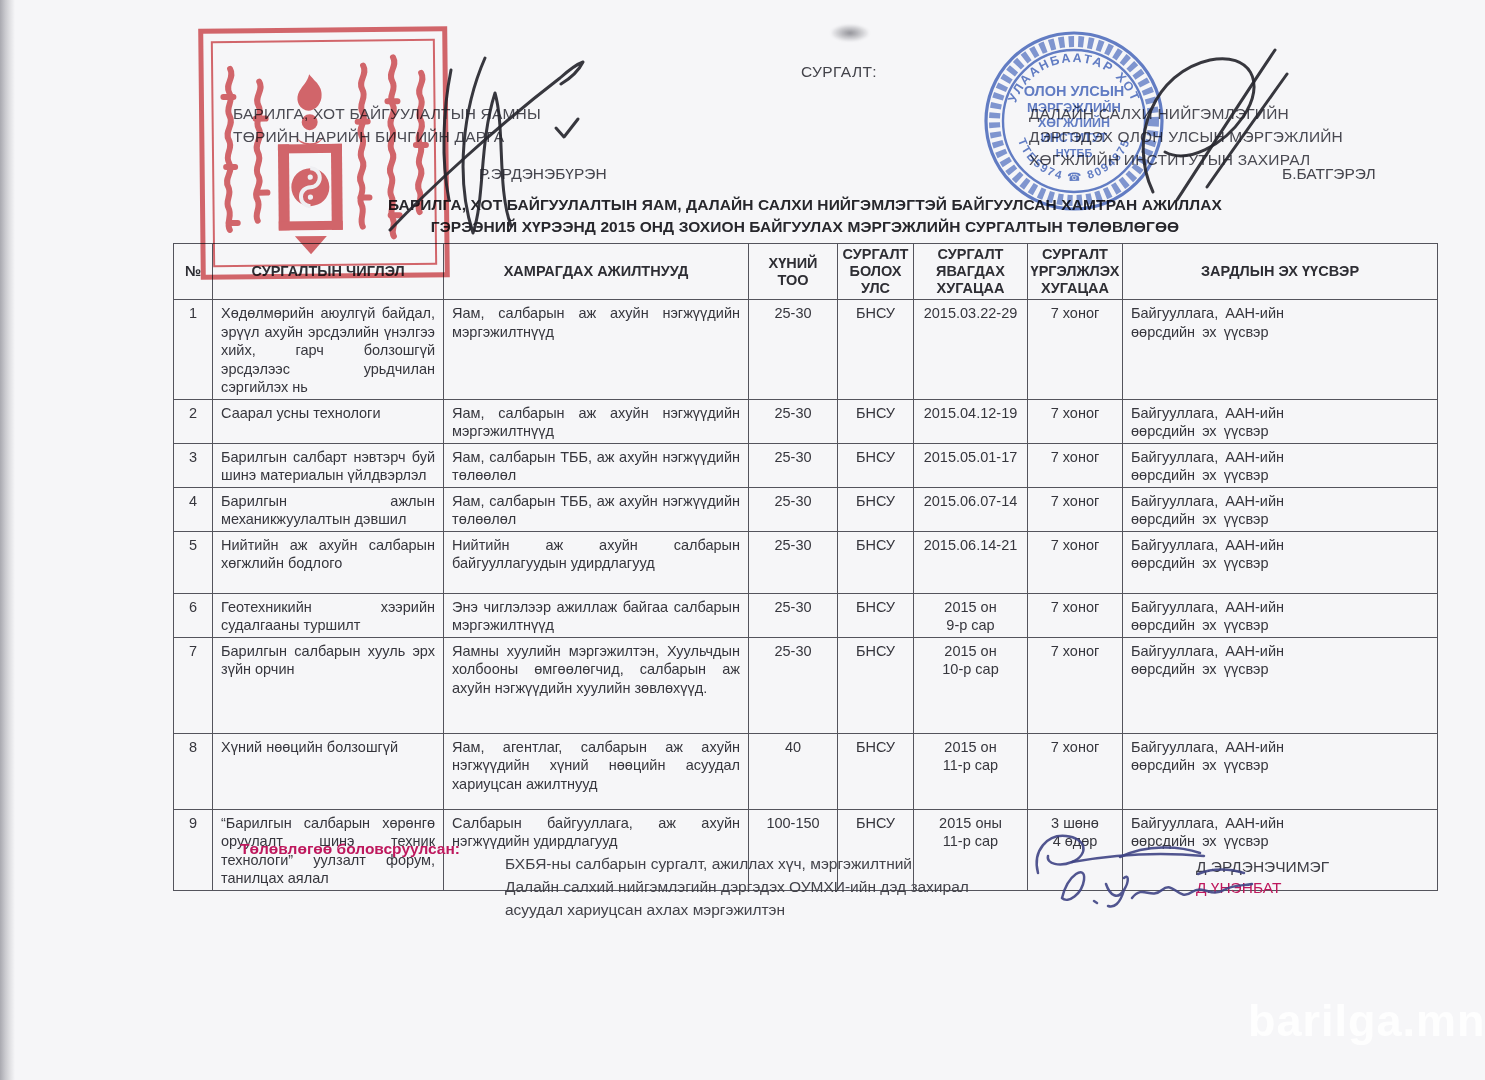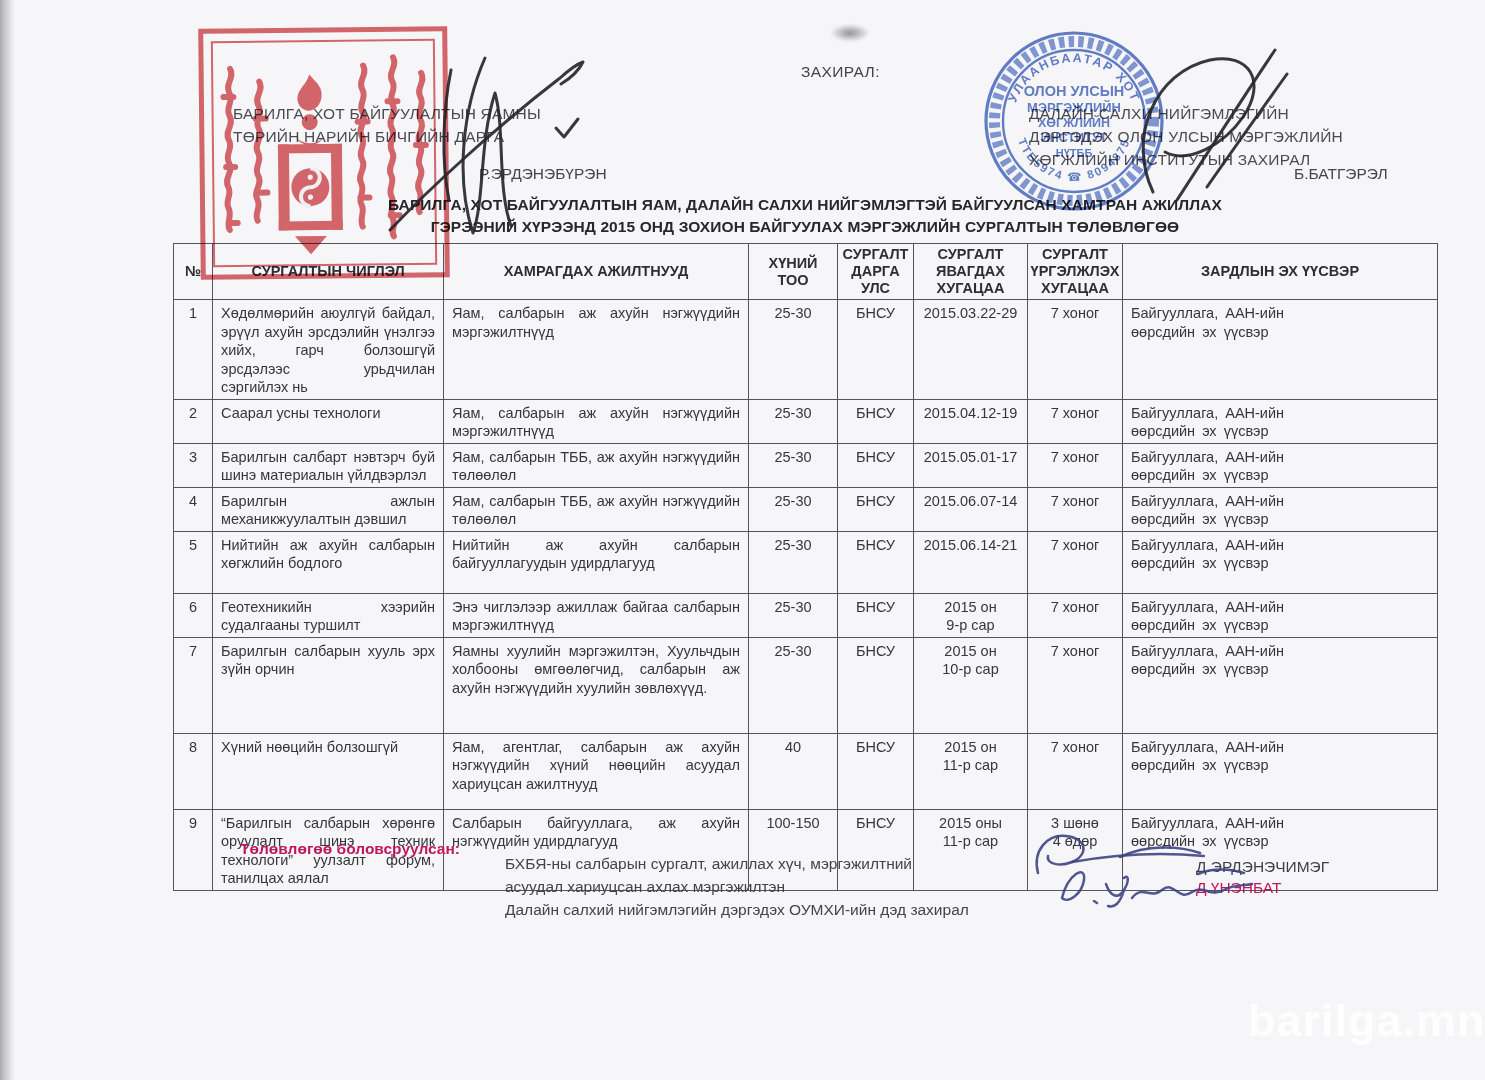--- a/index.html
+++ b/index.html
@@ -16,21 +16,21 @@
   .smudge {
     position:absolute; left:830px; top:24px; width:40px; height:18px; border-radius:50%;
     background:radial-gradient(ellipse at center, rgba(60,60,70,.55), rgba(60,60,70,0) 70%);
     filter:blur(1px);
   }
   .approve { position:absolute; left:801px; top:63px; font-size:15.5px; color:#43434a; letter-spacing:.4px; }
 
   .org-left  { position:absolute; left:233px; top:102px; font-size:15.5px; line-height:23px; font-weight:500; color:#4a4a52; letter-spacing:.2px; }
   .name-left { position:absolute; left:479px; top:165px; font-size:15.5px; font-weight:500; color:#45454d; }
   .org-right { position:absolute; left:1029px; top:102px; font-size:15.5px; line-height:23px; font-weight:500; color:#4a4a52; letter-spacing:.2px; }
-  .name-right{ position:absolute; left:1282px; top:165px; font-size:15.5px; font-weight:500; color:#45454d;margin-left:12px; }
+  .name-right{ position:absolute; left:1282px; top:165px; font-size:15.5px; font-weight:500; color:#45454d; }
 
   .title { position:absolute; left:173px; top:194px; width:1264px; text-align:center;
            font-size:15.5px; font-weight:700; line-height:22px; color:#27272c; letter-spacing:.1px; }
 
   table.plan { position:absolute; left:173px; top:243px; width:1264px;
                border-collapse:collapse; table-layout:fixed; font-size:14.5px; color:#36363d; }
   .plan th, .plan td { border:1.6px solid #54545c; }
   .plan th { font-weight:700; text-align:center; vertical-align:middle; padding:2px 2px; line-height:17px; font-size:14.5px; color:#2e2e34; }
   .plan thead tr { height:55px; }
   .plan td { vertical-align:top; padding:4px 8px 2px 8px; line-height:18.5px; }
@@ -68,21 +68,21 @@
   .watermark { position:absolute; left:1248px; top:995px; font-size:45px; font-weight:700;
                color:#ffffff; opacity:.9; letter-spacing:1px; }
 </style>
 </head>
 <body>
 
 <div class="page">
   <div class="scan-edge"></div>
   <div class="smudge"></div>
 
-  <div class="approve">ЗАХИРАЛ:</div>
+  <div class="approve">СУРГАЛТ:</div>
 
   <div class="org-left">
     <div>БАРИЛГА, ХОТ БАЙГУУЛАЛТЫН ЯАМНЫ</div>
     <div>ТӨРИЙН НАРИЙН БИЧГИЙН ДАРГА</div>
   </div>
   <div class="name-left">Р.ЭРДЭНЭБҮРЭН</div>
 
   <div class="org-right">
     <div>ДАЛАЙН САЛХИ НИЙГЭМЛЭГИЙН</div>
     <div>ДЭРГЭДЭХ ОЛОН УЛСЫН МЭРГЭЖЛИЙН</div>
@@ -105,21 +105,21 @@
         <col style="width:114px">
         <col style="width:95px">
         <col style="width:315px">
     </colgroup>
     <thead>
       <tr>
         <th>№</th>
         <th>СУРГАЛТЫН ЧИГЛЭЛ</th>
         <th>ХАМРАГДАХ АЖИЛТНУУД</th>
         <th>ХҮНИЙ ТОО</th>
-        <th>СУРГАЛТ ДАРГА УЛС</th>
+        <th>СУРГАЛТ БОЛОХ УЛС</th>
         <th>СУРГАЛТ ЯВАГДАХ ХУГАЦАА</th>
         <th>СУРГАЛТ ҮРГЭЛЖЛЭХ ХУГАЦАА</th>
         <th>ЗАРДЛЫН ЭХ ҮҮСВЭР</th>
       </tr>
     </thead>
     <tbody>
       <tr>
         <td class="c">1</td>
         <td class="j">Хөдөлмөрийн аюулгүй байдал, эрүүл ахуйн эрсдэлийн үнэлгээ хийх, гарч болзошгүй эрсдэлээс урьдчилан сэргийлэх нь</td>
         <td class="j">Яам, салбарын аж ахуйн нэгжүүдийн мэргэжилтнүүд</td>
@@ -222,22 +222,22 @@
 4 өдөр</td>
         <td class="src">Байгууллага, ААН-ийн
 өөрсдийн эх үүсвэр</td>
       </tr>
     </tbody>
   </table>
 
   <div class="footer-label">Төлөвлөгөө боловсруулсан:</div>
   <div class="footer-lines">
     <div>БХБЯ-ны салбарын сургалт, ажиллах хүч, мэргэжилтний</div>
+    <div>Далайн салхий нийгэмлэгийн дэргэдэх ОУМХИ-ийн дэд захирал</div>
     <div>асуудал хариуцсан ахлах мэргэжилтэн</div>
-    <div>Далайн салхий нийгэмлэгийн дэргэдэх ОУМХИ-ийн дэд захирал</div>
   </div>
   <div class="footer-name1">Д.ЭРДЭНЭЧИМЭГ</div>
   <div class="footer-name2">Д.ҮНЭНБАТ</div>
 
   <svg class="stamp-red" width="252" height="254" viewBox="0 0 252 254" aria-hidden="true">
     <g opacity="0.78">
       <rect class="rs" x="4" y="4" width="244" height="246" stroke-width="5"></rect>
       <rect class="rs" x="15" y="15" width="222" height="224" stroke-width="2"></rect>
 
       <g class="rs" stroke-width="6">

